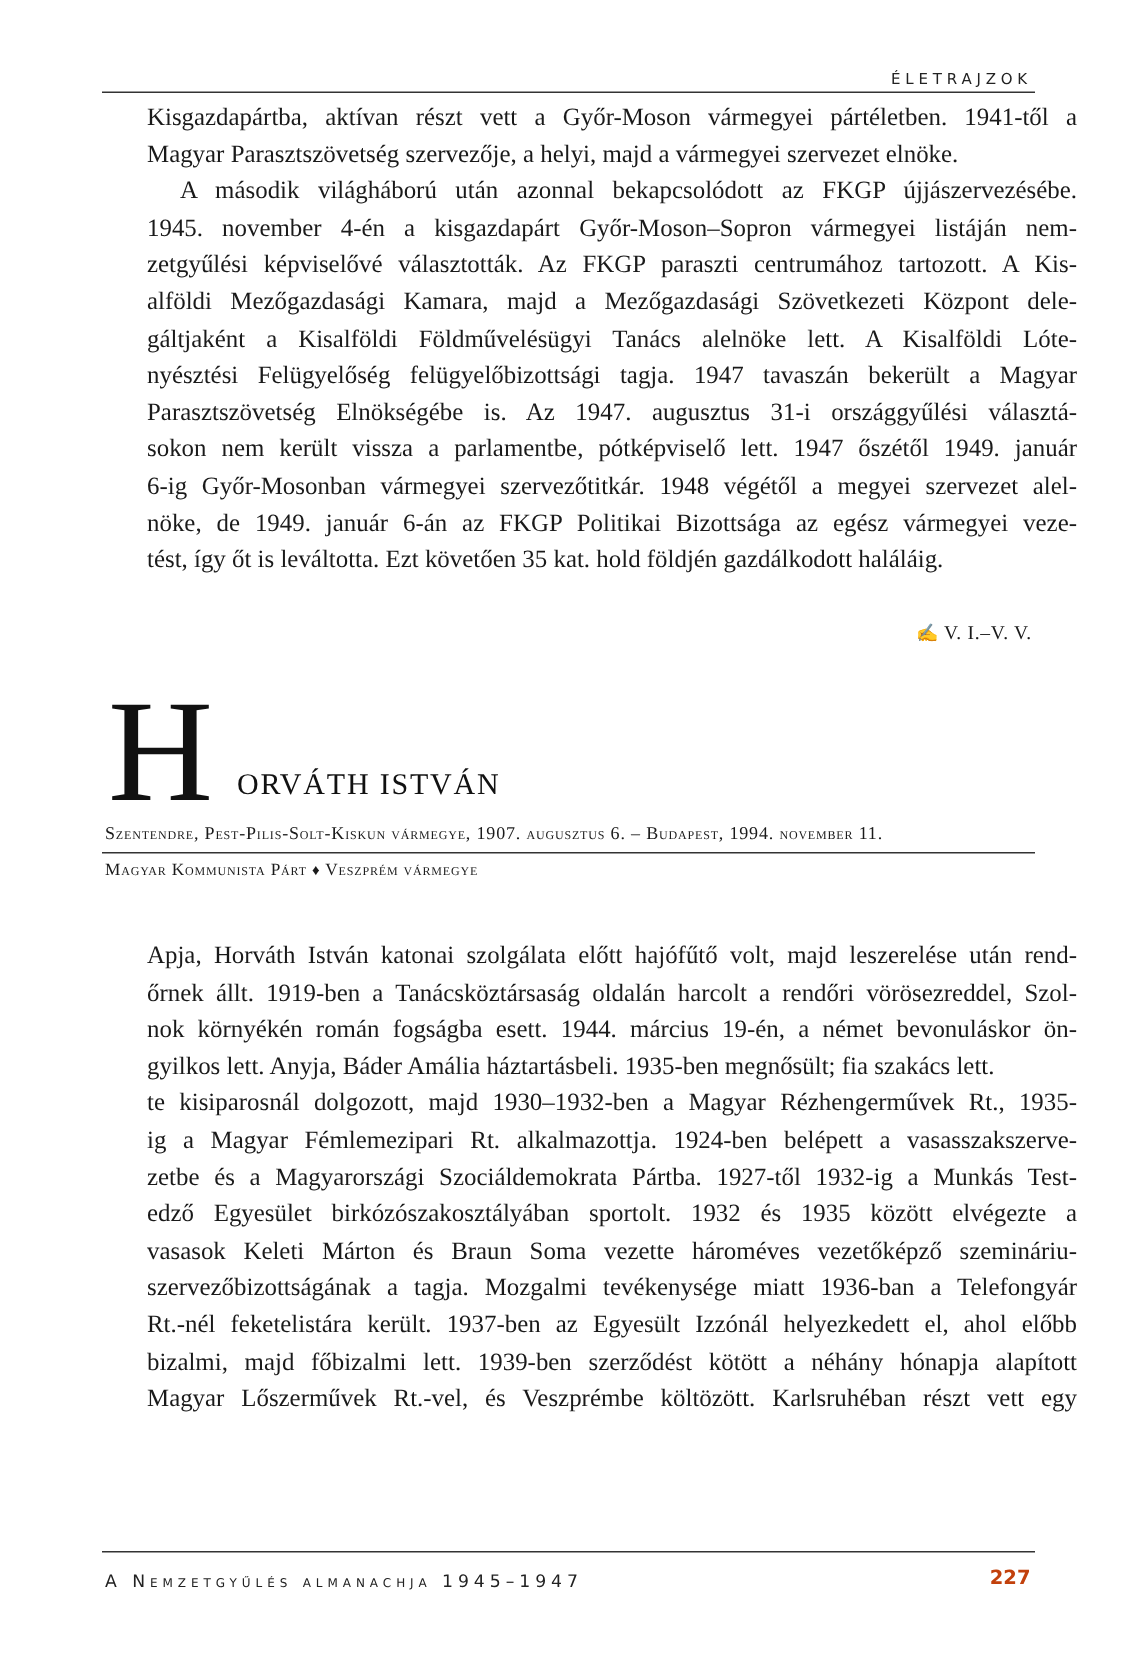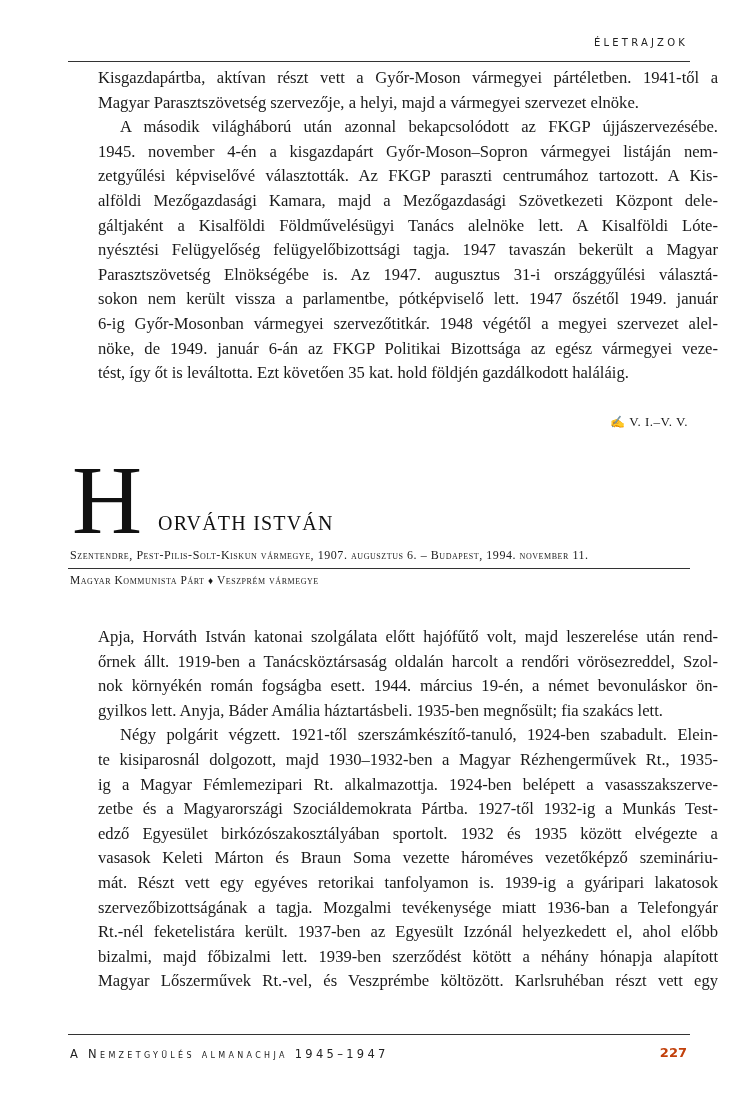--- a/index.html
+++ b/index.html
@@ -1,18 +1,18 @@
 <!DOCTYPE html>
 <html><head>
 <meta charset="utf-8">
 <style>
   html, body { margin: 0; padding: 0; background: #ffffff; }
   body { width: 750px; height: 1112px; position: relative; overflow: hidden;
          font-family: "Liberation Serif", "DejaVu Serif", serif; color: #1a1a1a; }
-  .running-head { position: absolute; right: 62px; top: 37px; font-family: "DejaVu Sans", sans-serif;
+  .running-head { position: absolute; right: 62px; top: 48px; font-family: "DejaVu Sans", sans-serif;
                   font-size: 10px; letter-spacing: 3.2px; color: #222; }
   .rule { position: absolute; left: 68px; width: 622px; height: 0; border-top: 1.5px solid #333; }
   .rule.top { top: 61px; }
   .rule.mid { top: 568px; border-top-width: 1px; }
   .rule.bottom { top: 1034px; }
   .body-text { position: absolute; left: 70px; width: 620px; font-size: 16.6px; line-height: 24.6px;
                text-align: justify; margin-left: 28px; }
   .body-text p { margin: 0; }
   .line { display: block; text-align: justify; text-align-last: justify; white-space: nowrap; }
   .line.last { text-align-last: left; }
@@ -78,27 +78,25 @@
 </div>
 
 <div class="body-text block2">
   <p>
     <span class="line">Apja, Horváth István katonai szolgálata előtt hajófűtő volt, majd leszerelése után rend-</span>
     <span class="line">őrnek állt. 1919-ben a Tanácsköztársaság oldalán harcolt a rendőri vörösezreddel, Szol-</span>
     <span class="line">nok környékén román fogságba esett. 1944. március 19-én, a német bevonuláskor ön-</span>
     <span class="line last">gyilkos lett. Anyja, Báder Amália háztartásbeli. 1935-ben megnősült; fia szakács lett.</span>
   </p>
   <p>
-    <span class="line" style="padding-left:22px;">Négy polgárit végzett. 1921-től szerszámkészítő-tanuló, 1924-ben szabadult. Elein-</span>
     <span class="line">te kisiparosnál dolgozott, majd 1930–1932-ben a Magyar Rézhengerművek Rt., 1935-</span>
     <span class="line">ig a Magyar Fémlemezipari Rt. alkalmazottja. 1924-ben belépett a vasasszakszerve-</span>
     <span class="line">zetbe és a Magyarországi Szociáldemokrata Pártba. 1927-től 1932-ig a Munkás Test-</span>
     <span class="line">edző Egyesület birkózószakosztályában sportolt. 1932 és 1935 között elvégezte a</span>
     <span class="line">vasasok Keleti Márton és Braun Soma vezette hároméves vezetőképző szemináriu-</span>
-    <span class="line">mát. Részt vett egy egyéves retorikai tanfolyamon is. 1939-ig a gyáripari lakatosok</span>
     <span class="line">szervezőbizottságának a tagja. Mozgalmi tevékenysége miatt 1936-ban a Telefongyár</span>
     <span class="line">Rt.-nél feketelistára került. 1937-ben az Egyesült Izzónál helyezkedett el, ahol előbb</span>
     <span class="line">bizalmi, majd főbizalmi lett. 1939-ben szerződést kötött a néhány hónapja alapított</span>
     <span class="line">Magyar Lőszerművek Rt.-vel, és Veszprémbe költözött. Karlsruhéban részt vett egy</span>
   </p>
 </div>
 
 <div class="rule bottom"></div>
 <div class="footer-title">A Nemzetgyűlés almanachja 1945–1947</div>
 <div class="page-number">227</div>

